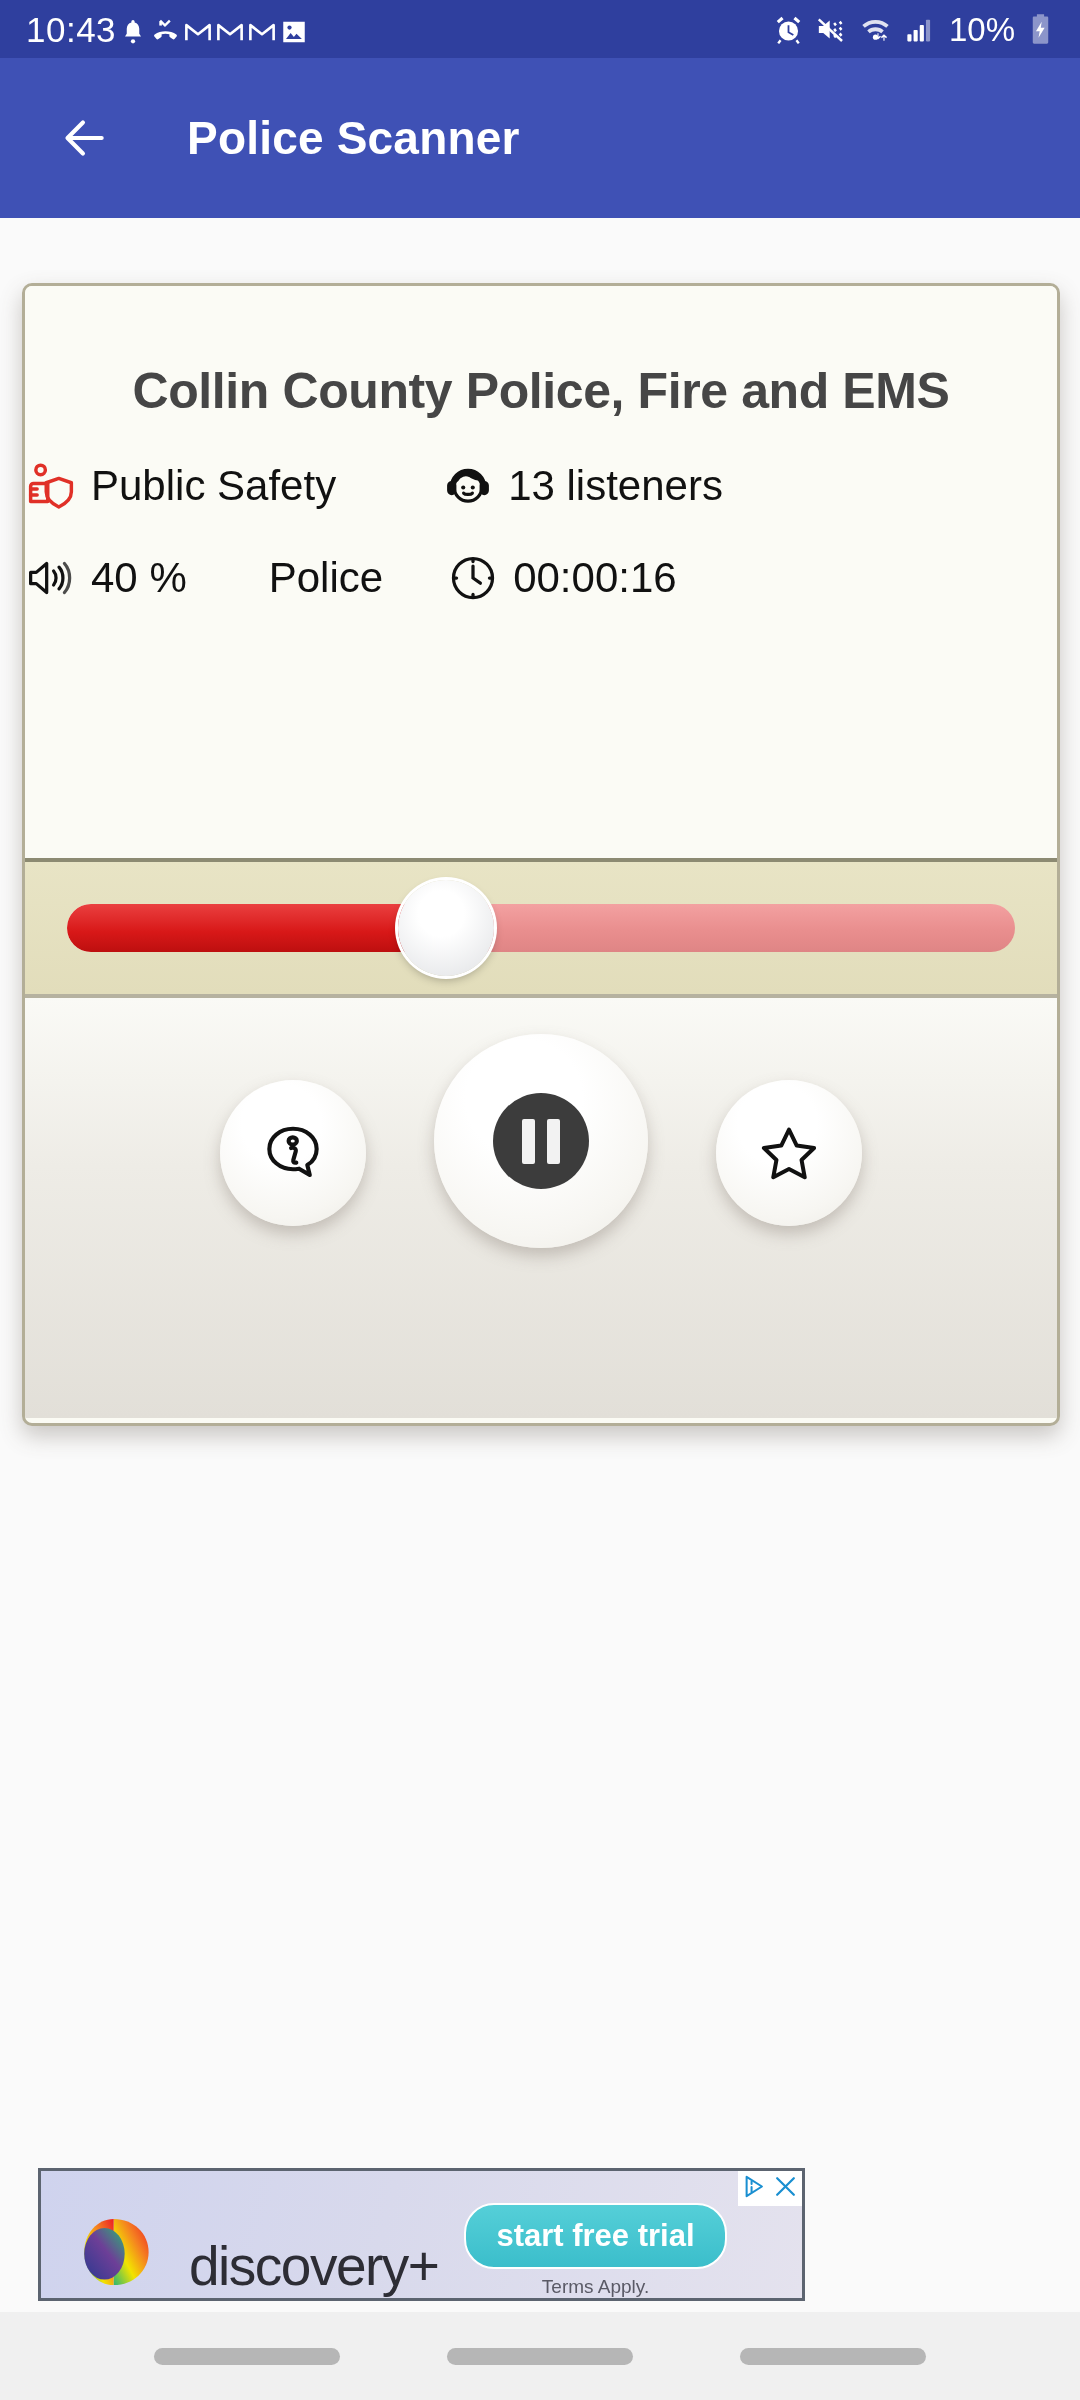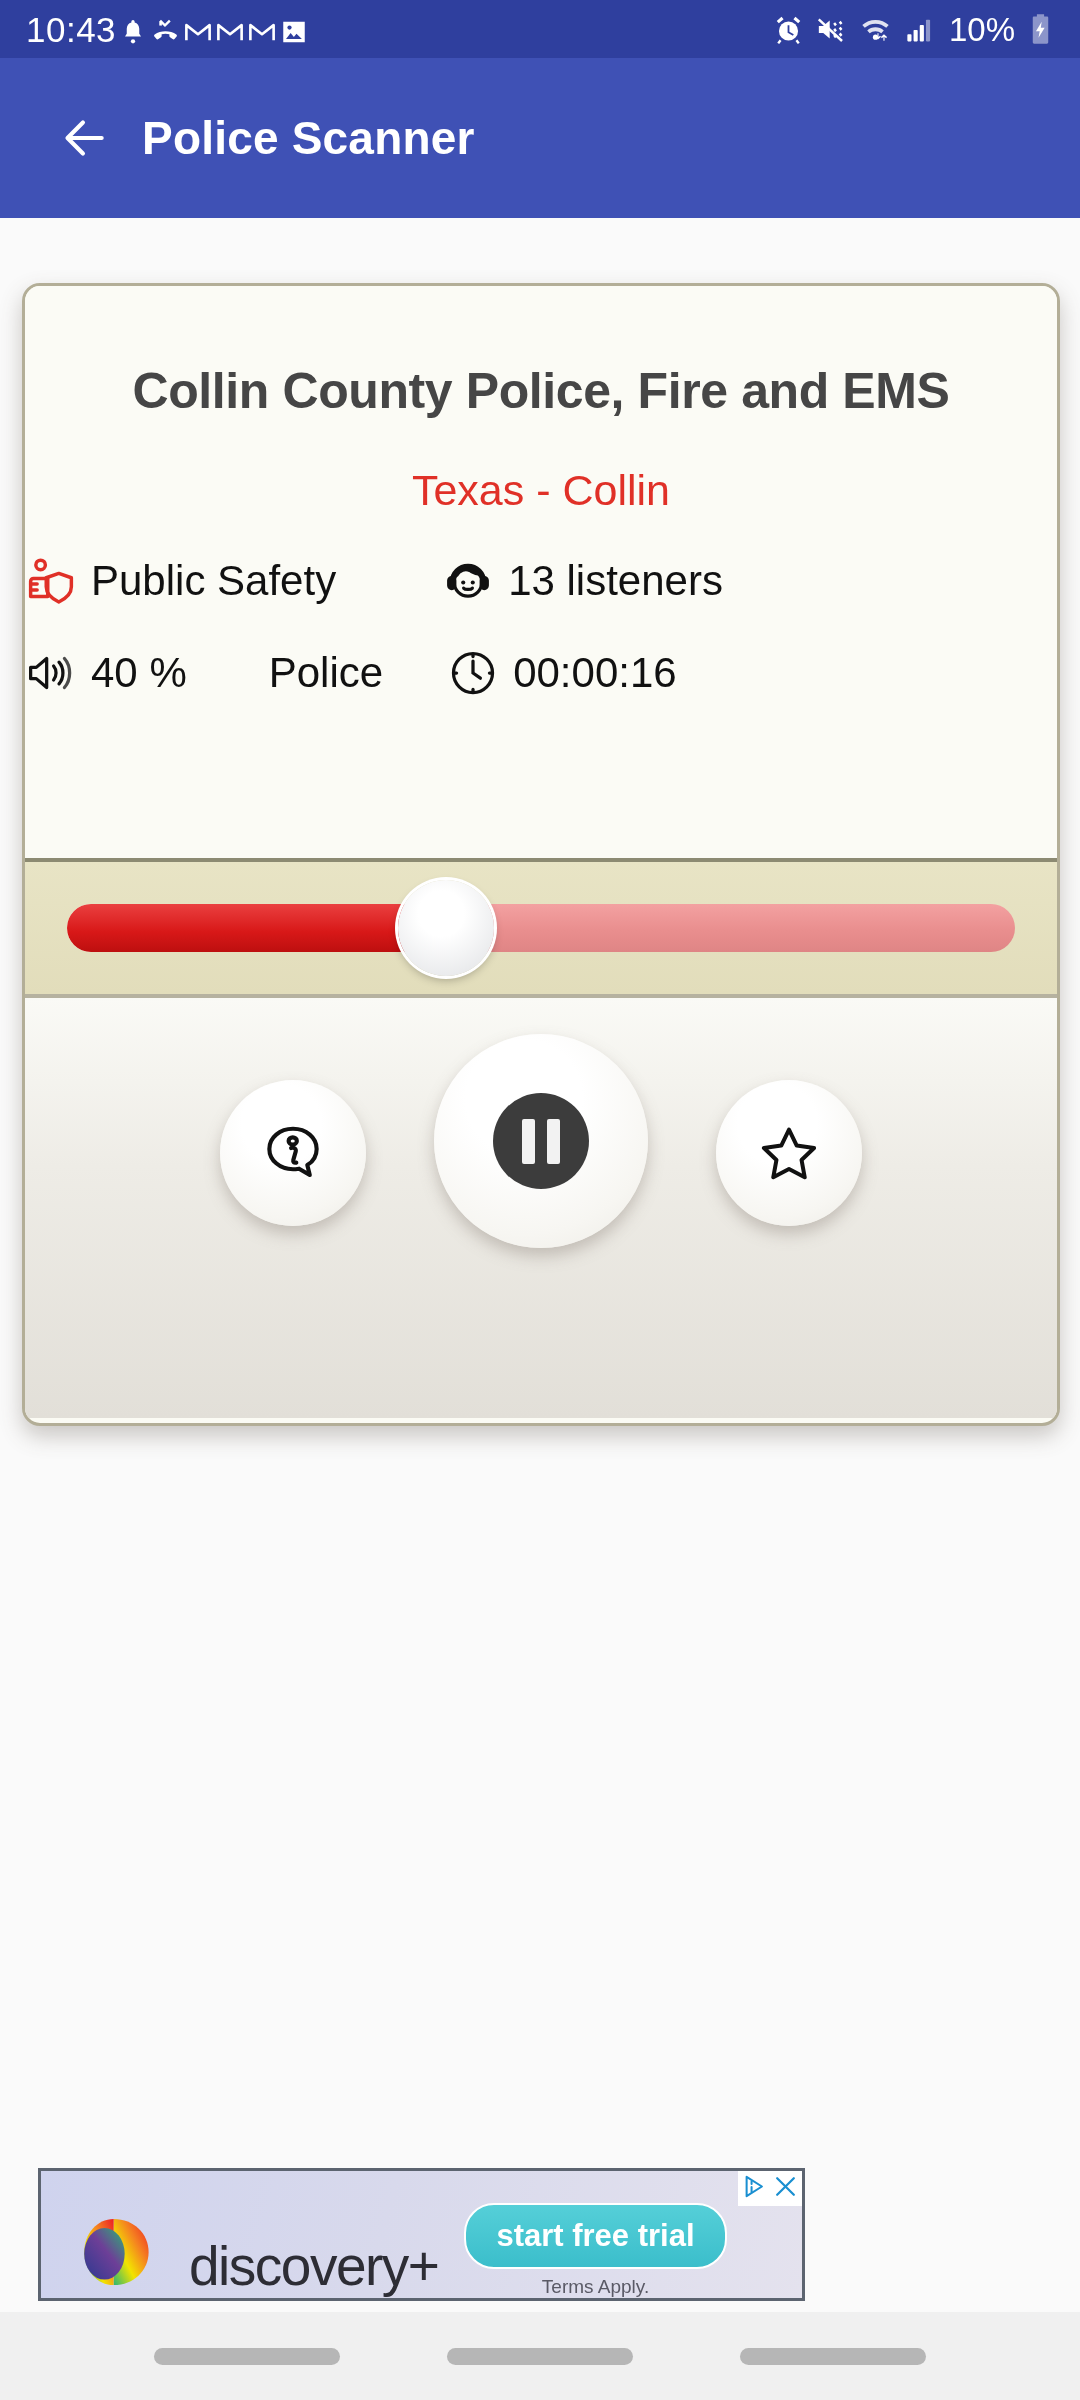--- a/index.html
+++ b/index.html
@@ -32,29 +32,29 @@
     display:flex; align-items:center;
     padding-left:48px;
   }
   .back-btn {
     width:74px; height:74px;
     display:flex; align-items:center; justify-content:center;
     cursor:pointer;
   }
   .appbar-title {
     color:#ffffff; font-size:46px; font-weight:700;
-    margin-left:20px; letter-spacing:.2px;
+    margin-left:65px; letter-spacing:.2px;
   }
 
   
   .card {
     position:absolute; left:22px; top:283px;
     width:1038px; height:1143px;
     border:3px solid #b3ae97;
-    border-radius:18px;
+    border-radius:10px;
     overflow:hidden;
     box-shadow:0 10px 22px rgba(90,80,70,.30);
     background:#fbfbf4;
   }
   .card-top {
     height:572px;
     background:#fbfbf5;
     padding-top:76px;
     text-align:center;
   }
@@ -278,21 +278,20 @@
         <polyline points="11,4.6 3.6,12 11,19.4"></polyline>
       </svg>
     </div>
     <div class="appbar-title">Police Scanner</div>
   </div>
 
   <div class="card">
 
     <div class="card-top">
       <div class="station-name">Collin County Police, Fire and EMS</div>
-      <div class="station-loc">Texas - Collin</div>
 
       <div class="info-row">
         <div class="info-item">
           <span class="ico">
             <svg width="52" height="52" viewBox="0 0 24 24" fill="none" stroke="#e03027" stroke-width="1.6" stroke-linejoin="round" stroke-linecap="round">
               <circle cx="7.2" cy="4.6" r="2.2"></circle>
               <path d="M2.6 19.2v-7.1c0-.7.6-1.3 1.3-1.3h6.6v8.4z"></path>
               <line x1="2.6" y1="13.4" x2="5.6" y2="13.4"></line>
               <line x1="2.6" y1="16.2" x2="5.6" y2="16.2"></line>
               <path d="M15.6 8.5l5.8 2v4.2c0 3-2.4 5.4-5.8 7-3.4-1.6-5.8-4-5.8-7v-4.2z"></path>

